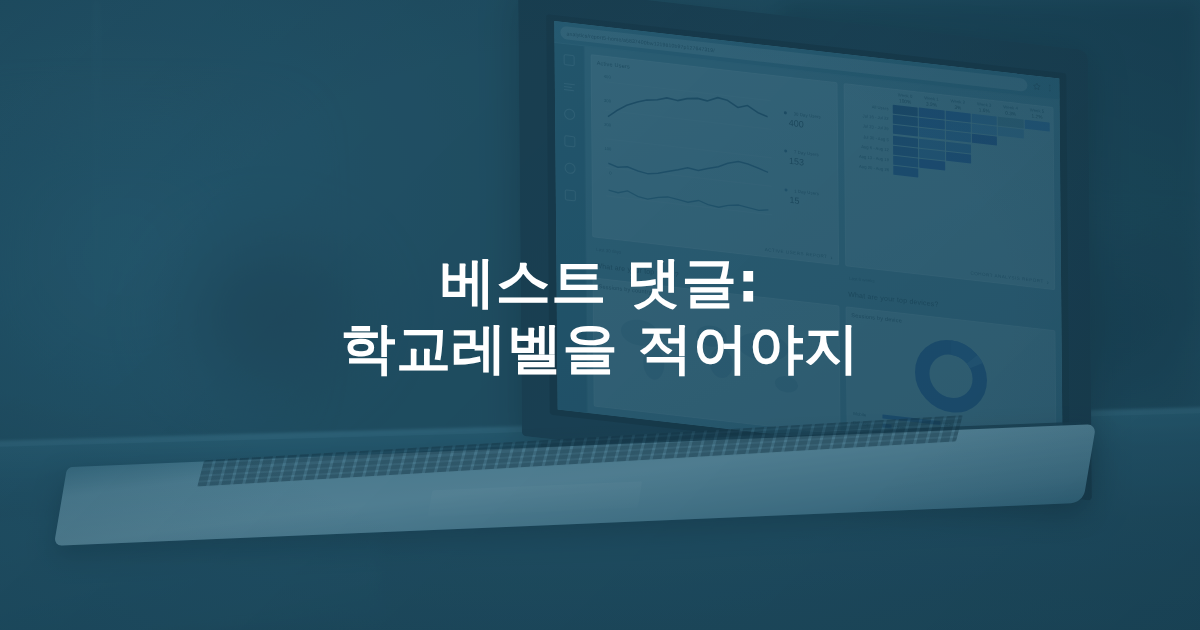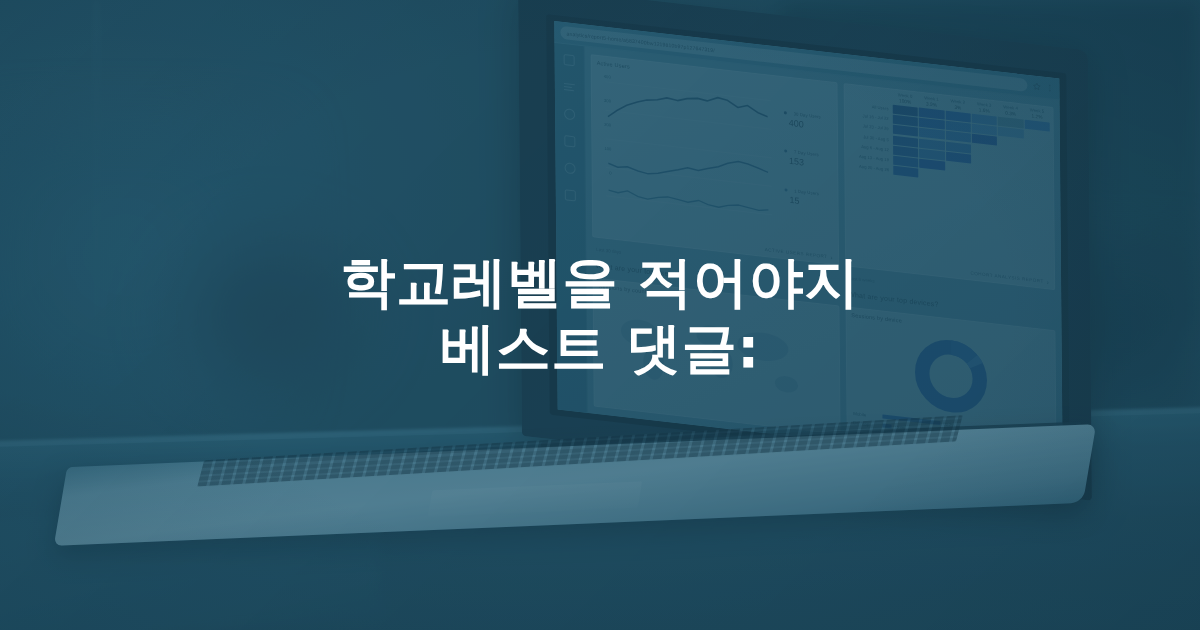--- a/index.html
+++ b/index.html
@@ -529,17 +529,17 @@
       <div class="trackpad"></div>
       <div class="base-front"></div>
     </div>
   </div>
 
   <div id="grade"></div>
   <div id="grade2"></div>
   <div id="vignette"></div>
 
   <div id="headline">
+    <div class="line">베스트 댓글:</div>
     <div class="line">학교레벨을 적어야지</div>
-    <div class="line">베스트 댓글:</div>
   </div>
 
 </div>
 
 </body></html>

